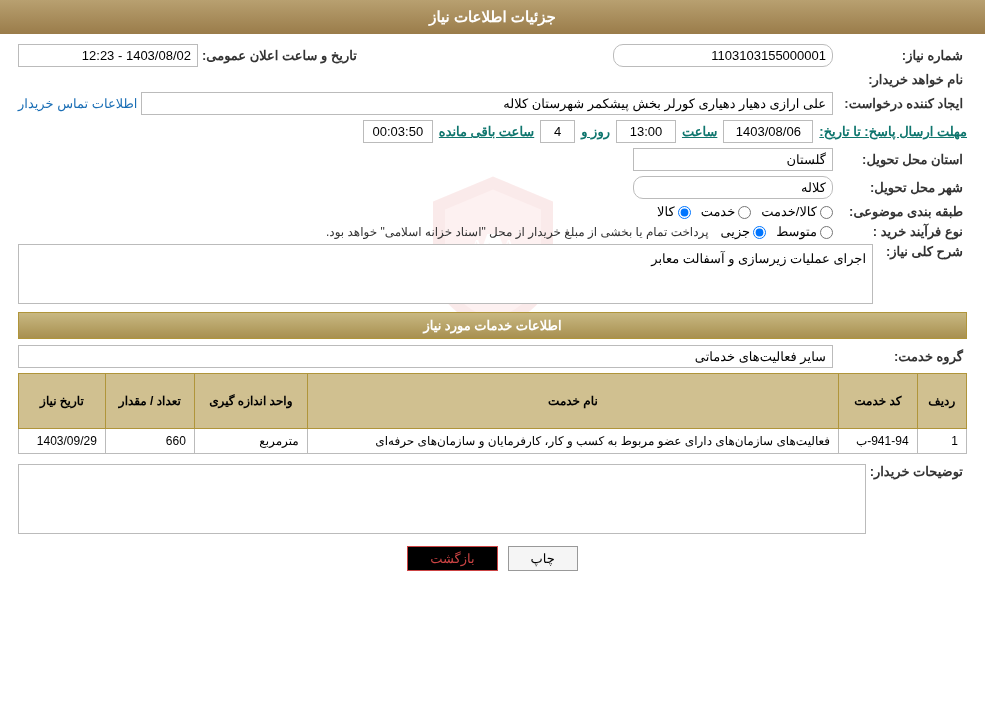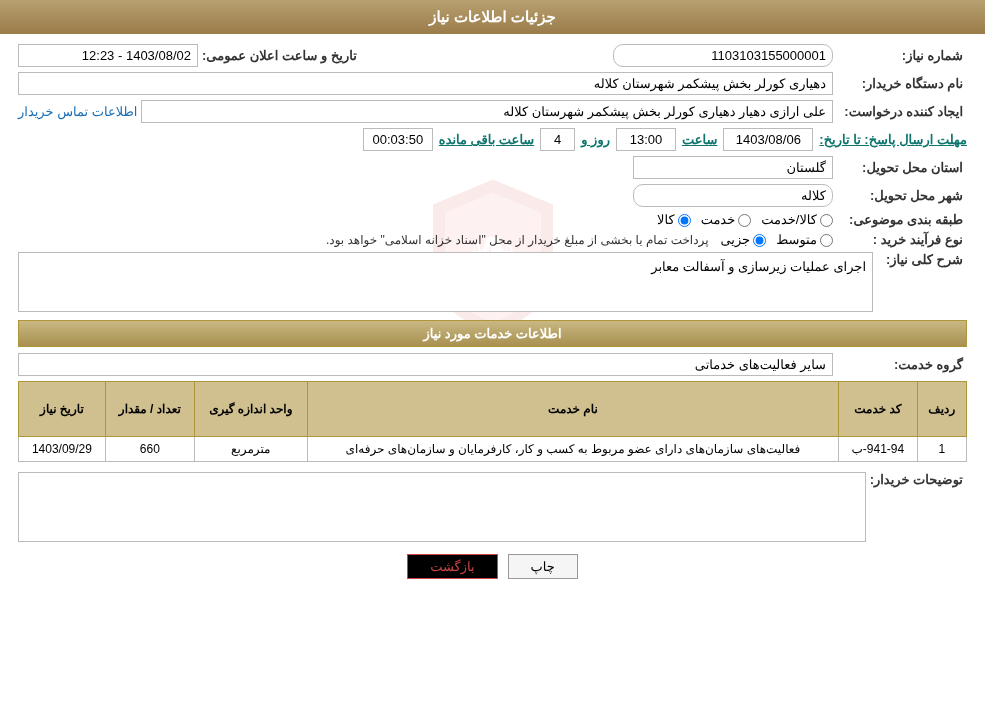--- a/index.html
+++ b/index.html
@@ -127,21 +127,21 @@
       background: #d0c090;
       border: 1px solid #b0953a;
       padding: 20px 8px;
       text-align: center;
       font-weight: bold;
       font-size: 12px;
     }
     .services-table td {
       border: 1px solid #bbb;
       padding: 5px 8px;
-      text-align: center;
+      text-align: right;
       font-size: 12px;
       background: #fff;
     }
     .services-table tr:nth-child(even) td {
       background: #f9f9f9;
     }
     
     .buyer-notes {
       display: flex;
       align-items: flex-start;
@@ -218,22 +218,21 @@
 
       <div class="form-row">
         <span class="field-label">شماره نیاز:</span>
         <div class="field-value" style="flex:1;max-width:220px;border-radius:10px;">1103103155000001</div>
         <span style="flex:1;"></span>
         <span class="field-label">تاریخ و ساعت اعلان عمومی:</span>
         <div class="field-value" style="flex:0 0 180px;">1403/08/02 - 12:23</div>
       </div>
 
       <div class="form-row">
-        <span class="field-label">نام دستگاه خریدار:</span>
-        <div class="field-value-wide">دهیاری کورلر بخش پیشکمر شهرستان کلاله</div>
+        <span class="field-label">نام خواهد خریدار:</span>
       </div>
 
       <div class="form-row">
         <span class="field-label">ایجاد کننده درخواست:</span>
         <div class="field-value-wide">علی ارازی دهیار دهیاری کورلر بخش پیشکمر شهرستان کلاله</div>
         <a class="link-blue">اطلاعات تماس خریدار</a>
       </div>
 
       <div class="deadline-row">
         <span class="inline-label">مهلت ارسال پاسخ: تا تاریخ:</span>

